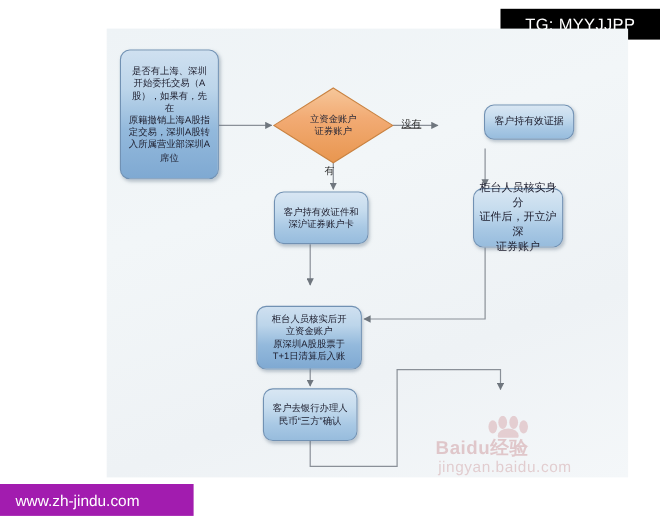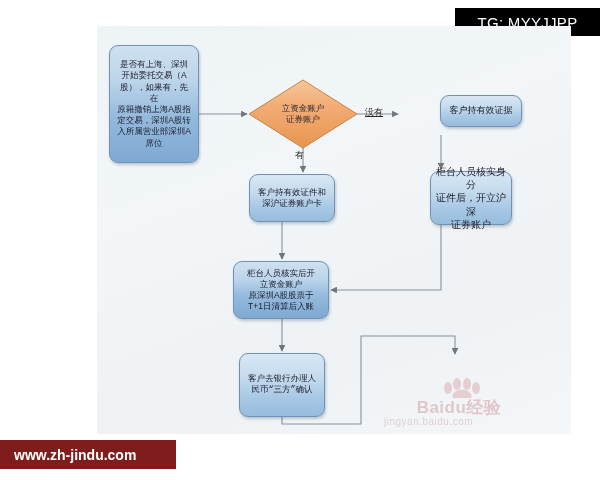--- a/index.html
+++ b/index.html
@@ -31,28 +31,27 @@
     justify-content: center;
   }
 
   
   #url-badge {
     position: absolute;
     left: 0px;
     top: 440px;
     width: 176px;
     height: 29px;
-    background: #7f1d1d;
+    background: #a21caf;
     color: #ffffff;
     font-size: 14px;
     display: flex;
     align-items: center;
     padding-left: 14px;
     box-sizing: border-box;
-    font-weight: bold;
   }
 
   
   #canvas {
     position: absolute;
     left: 97px;
     top: 26px;
     width: 474px;
     height: 408px;
     background: linear-gradient(160deg,#eef3f6 0%, #f2f6f8 35%, #eef2f5 70%, #f4f7f9 100%);
@@ -120,33 +119,32 @@
     left: 303px;
     top: 69px;
     width: 82px;
     height: 32px;
     font-size: 9px;
     margin-left: 40px;
   }
 
   #n-fund {
     left: 136px;
-    top: 235px;
+    top: 252px;
     width: 96px;
     height: 58px;
     font-size: 8.5px;
   }
 
   #n-bank {
     left: 142px;
     top: 327px;
     width: 86px;
-    height: 64px;
-    font-size: 8.5px;
-    font-family: Liberation Mono, monospace;
+    height: 48px;
+    font-size: 8.5px;
   }
 
   
   #n-decision {
     left: 152px;
     top: 54px;
     width: 108px;
     height: 68px;
     font-size: 8.5px;
     color: #2a2a38;
@@ -195,36 +193,35 @@
   }
   #watermark .wm-paw {
     position: absolute;
     left: 56px;
     top: 0px;
     width: 44px;
     height: 20px;
   }
   #watermark .wm-text {
     position: absolute;
-    left: 0px;
+    left: 12px;
     top: 18px;
     width: 150px;
-    text-align: center;
     font-size: 17px;
     font-weight: bold;
     color: #cf9a9e;
     letter-spacing: 0.5px;
   }
   #watermark .wm-sub {
     position: absolute;
     left: 0px;
     top: 38px;
     width: 150px;
-    text-align: left;
-    font-size: 10px;
+    text-align: center;
+    font-size: 14px;
     color: #d2a5a8;
     letter-spacing: 0.5px;
   }
 </style>
 </head>
 <body>
 
 <div id="tg-badge">TG: MYYJJPP</div>
 
 <div id="canvas">

